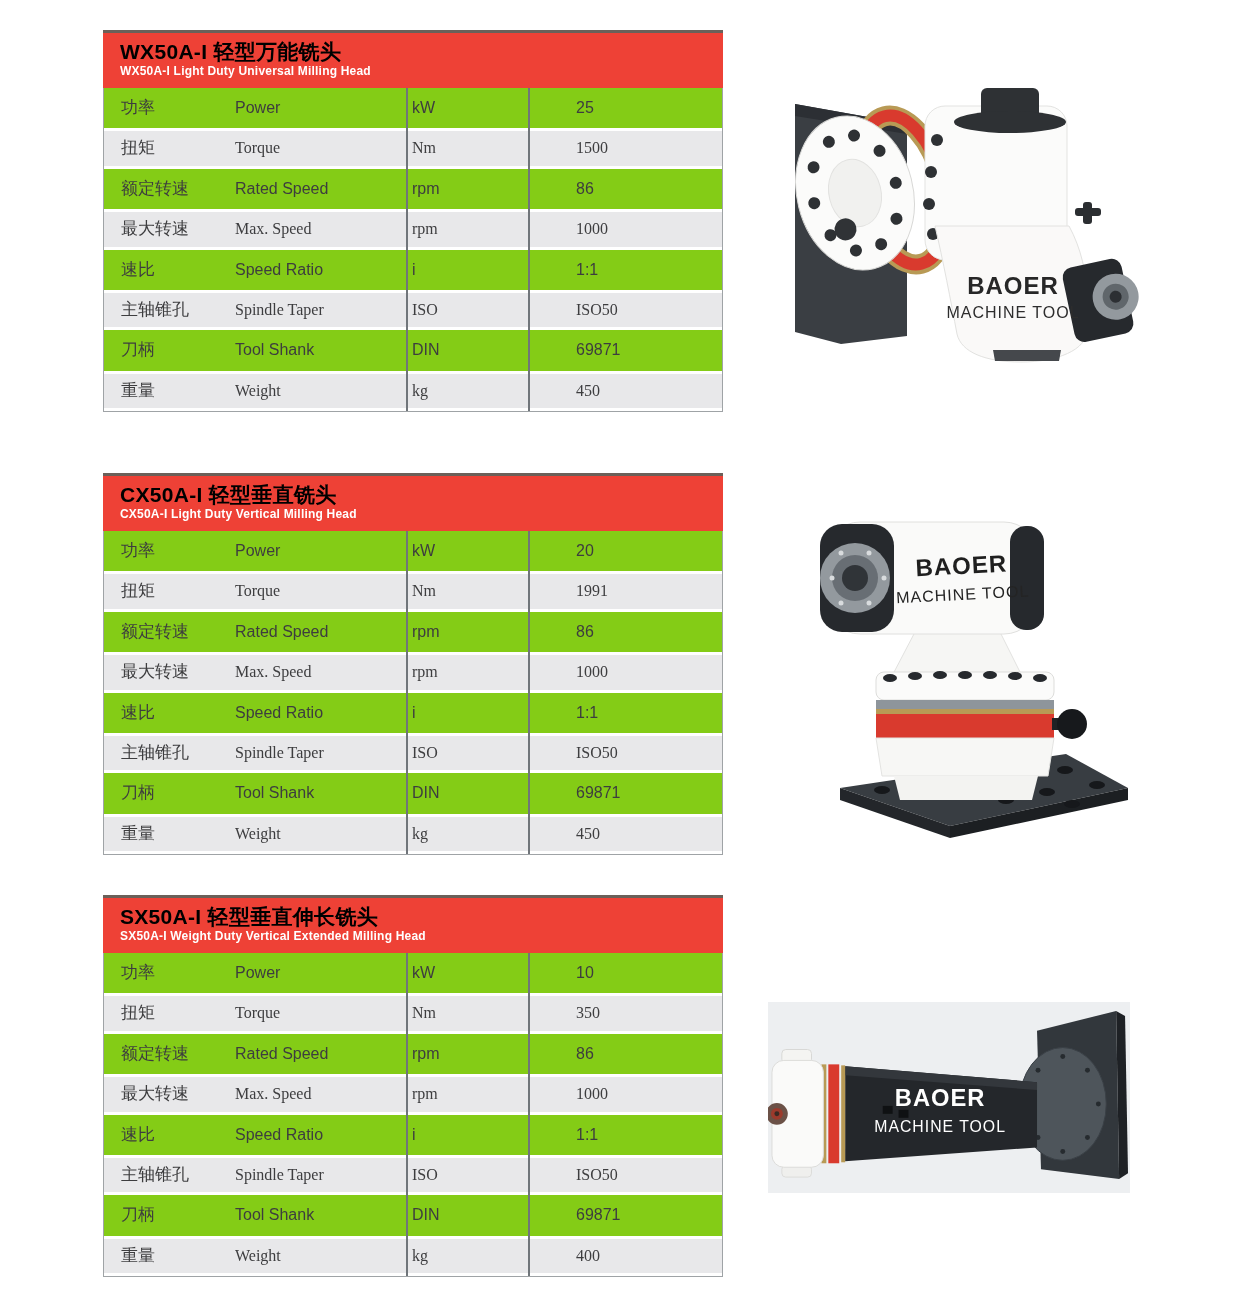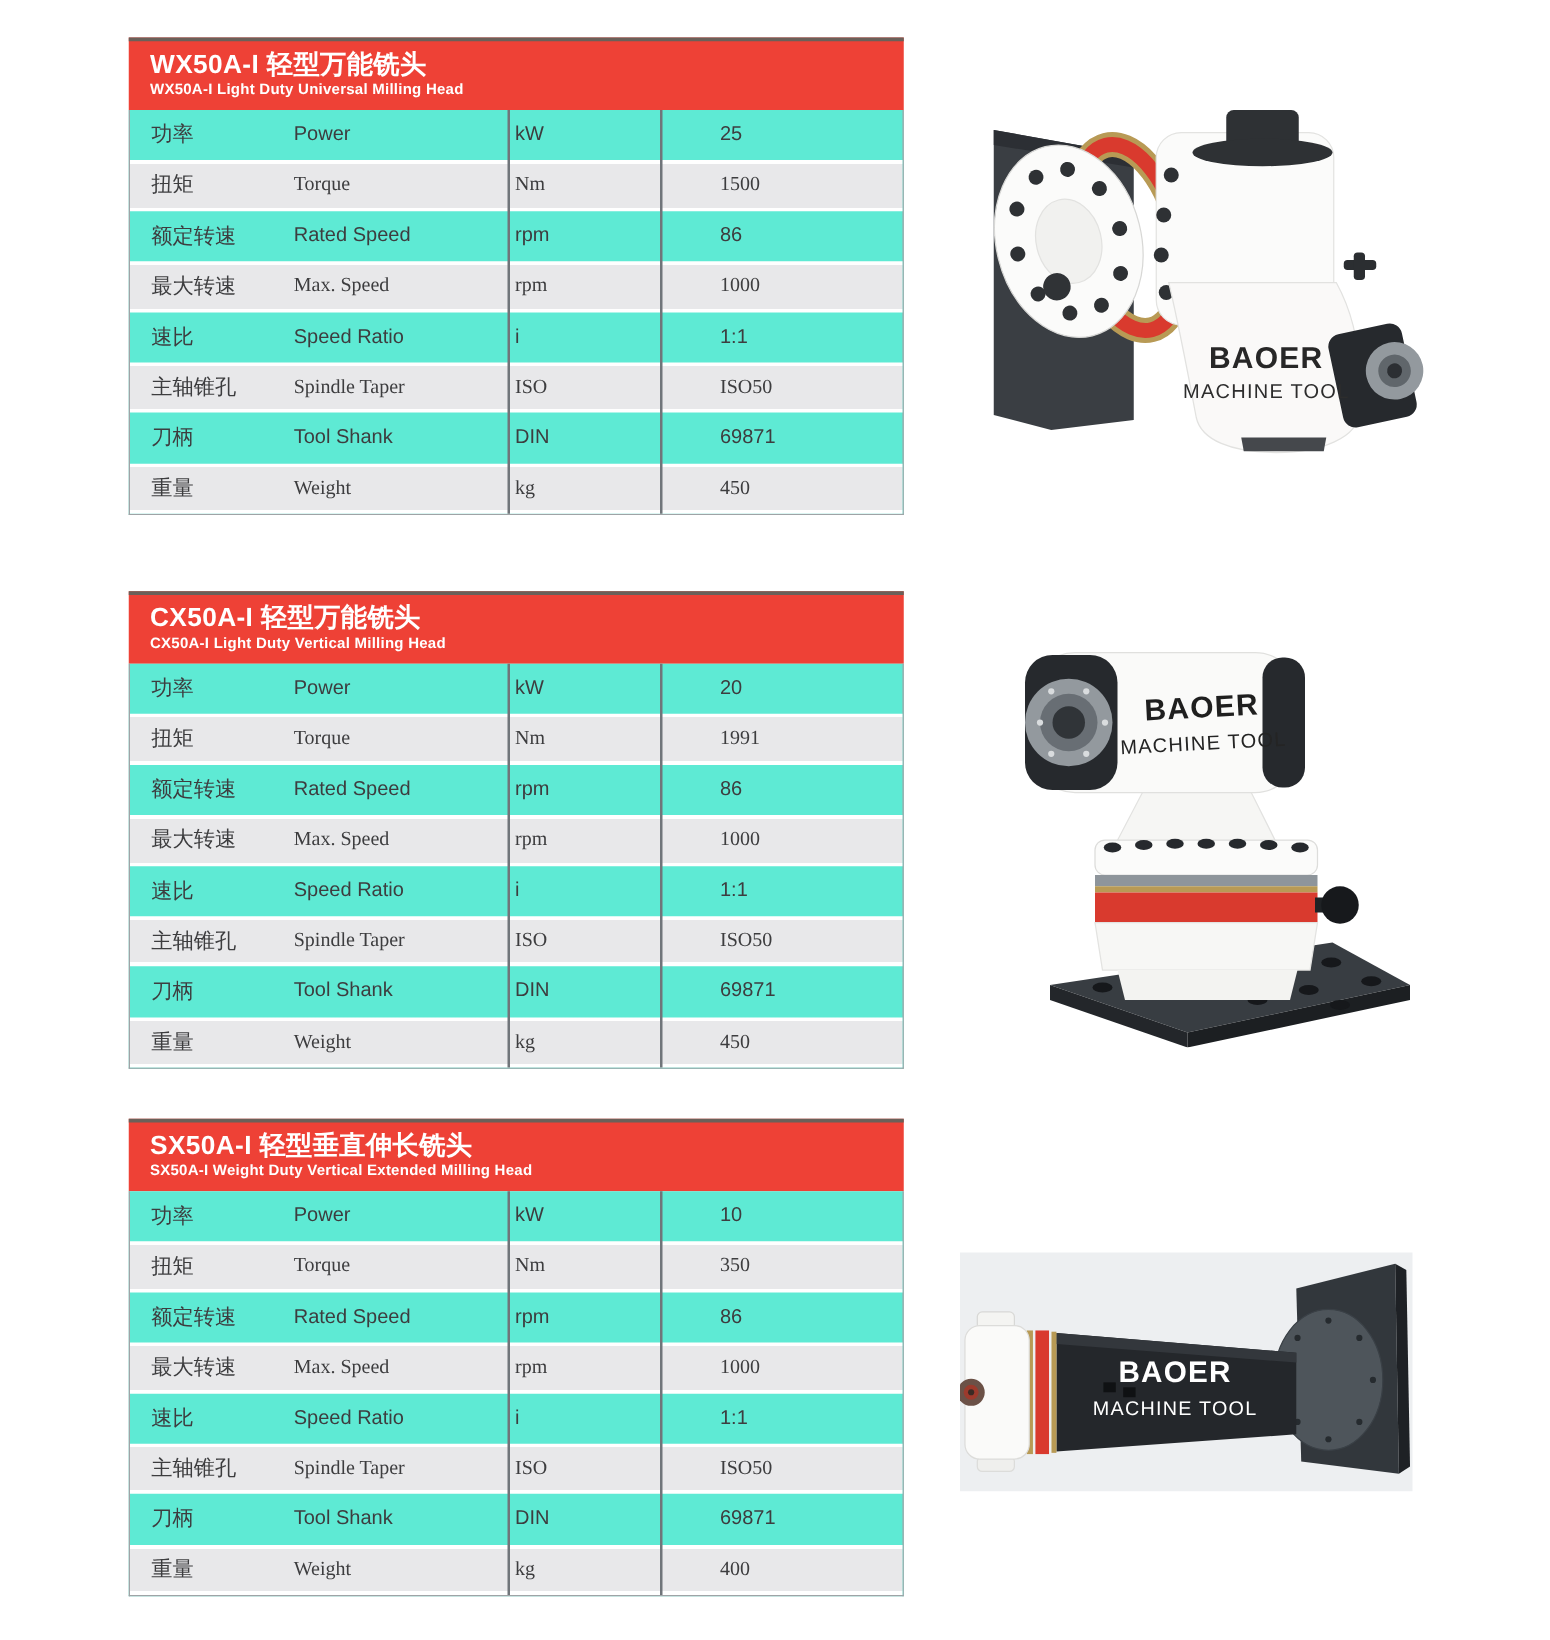--- a/index.html
+++ b/index.html
@@ -7,24 +7,24 @@
     position:relative;width:1240px;height:1312px;background:#ffffff;overflow:hidden;
     font-family:"Liberation Sans","DejaVu Sans",sans-serif;color:#3d3d3f;
   }
   *{box-sizing:border-box;}
   .product{position:absolute;left:0;width:1240px;}
   .spec-table{position:absolute;left:103px;width:620px;}
   .thead{
     background:#ee4136;border-top:3px solid #6b6059;
     padding:7px 17px 8px 17px;height:58px;
   }
-  .thead h2{margin:0;color:#ffffff;font-size:21px;font-weight:bold;line-height:1.15;letter-spacing:0.3px;}
+  .thead h2{margin:0;color:#000000;font-size:21px;font-weight:bold;line-height:1.15;letter-spacing:0.3px;}
   .thead p{margin:0;color:#ffffff;font-size:12px;font-weight:bold;line-height:1.2;letter-spacing:0.2px;}
   .tbody{
-    position:relative;background:#5eead4;
+    position:relative;background:#84cc16;
     border:1px solid #9fa3a6;border-top:none;
   }
   .tbody::before,.tbody::after{
     content:"";position:absolute;top:0;bottom:0;width:2px;background:#70757a;z-index:3;
   }
   .tbody::before{left:302px;}
   .tbody::after{left:424px;}
   .row{position:relative;height:40.4px;}
   .row:nth-child(2n){
     background:linear-gradient(to bottom,#ffffff 0,#ffffff 3px,#e8e8ea 3px,#e8e8ea calc(100% - 3px),#ffffff calc(100% - 3px));
@@ -156,21 +156,21 @@
       <path d="M208 272 L276 272 L274 283 L210 283 Z" fill="#45484c"></path>
 
       <text x="228" y="216" text-anchor="middle" class="brand-big" fill="#272727">BAOER</text>
       <text x="228" y="240" text-anchor="middle" class="brand-small" fill="#2d2d2d">MACHINE TOOL</text>
     </svg>
   </div>
 
   <section class="product" style="top:473px;">
     <div class="spec-table">
       <div class="thead">
-        <h2>CX50A-I 轻型万能铣头</h2>
+        <h2>CX50A-I 轻型垂直铣头</h2>
         <p>CX50A-I Light Duty Vertical Milling Head</p>
       </div>
       <div class="tbody">
           <div class="row">
     <span class="c zh">功率</span>
     <span class="c en">Power</span>
     <span class="c unit">kW</span>
     <span class="c val">20</span>
   </div>
           <div class="row">

